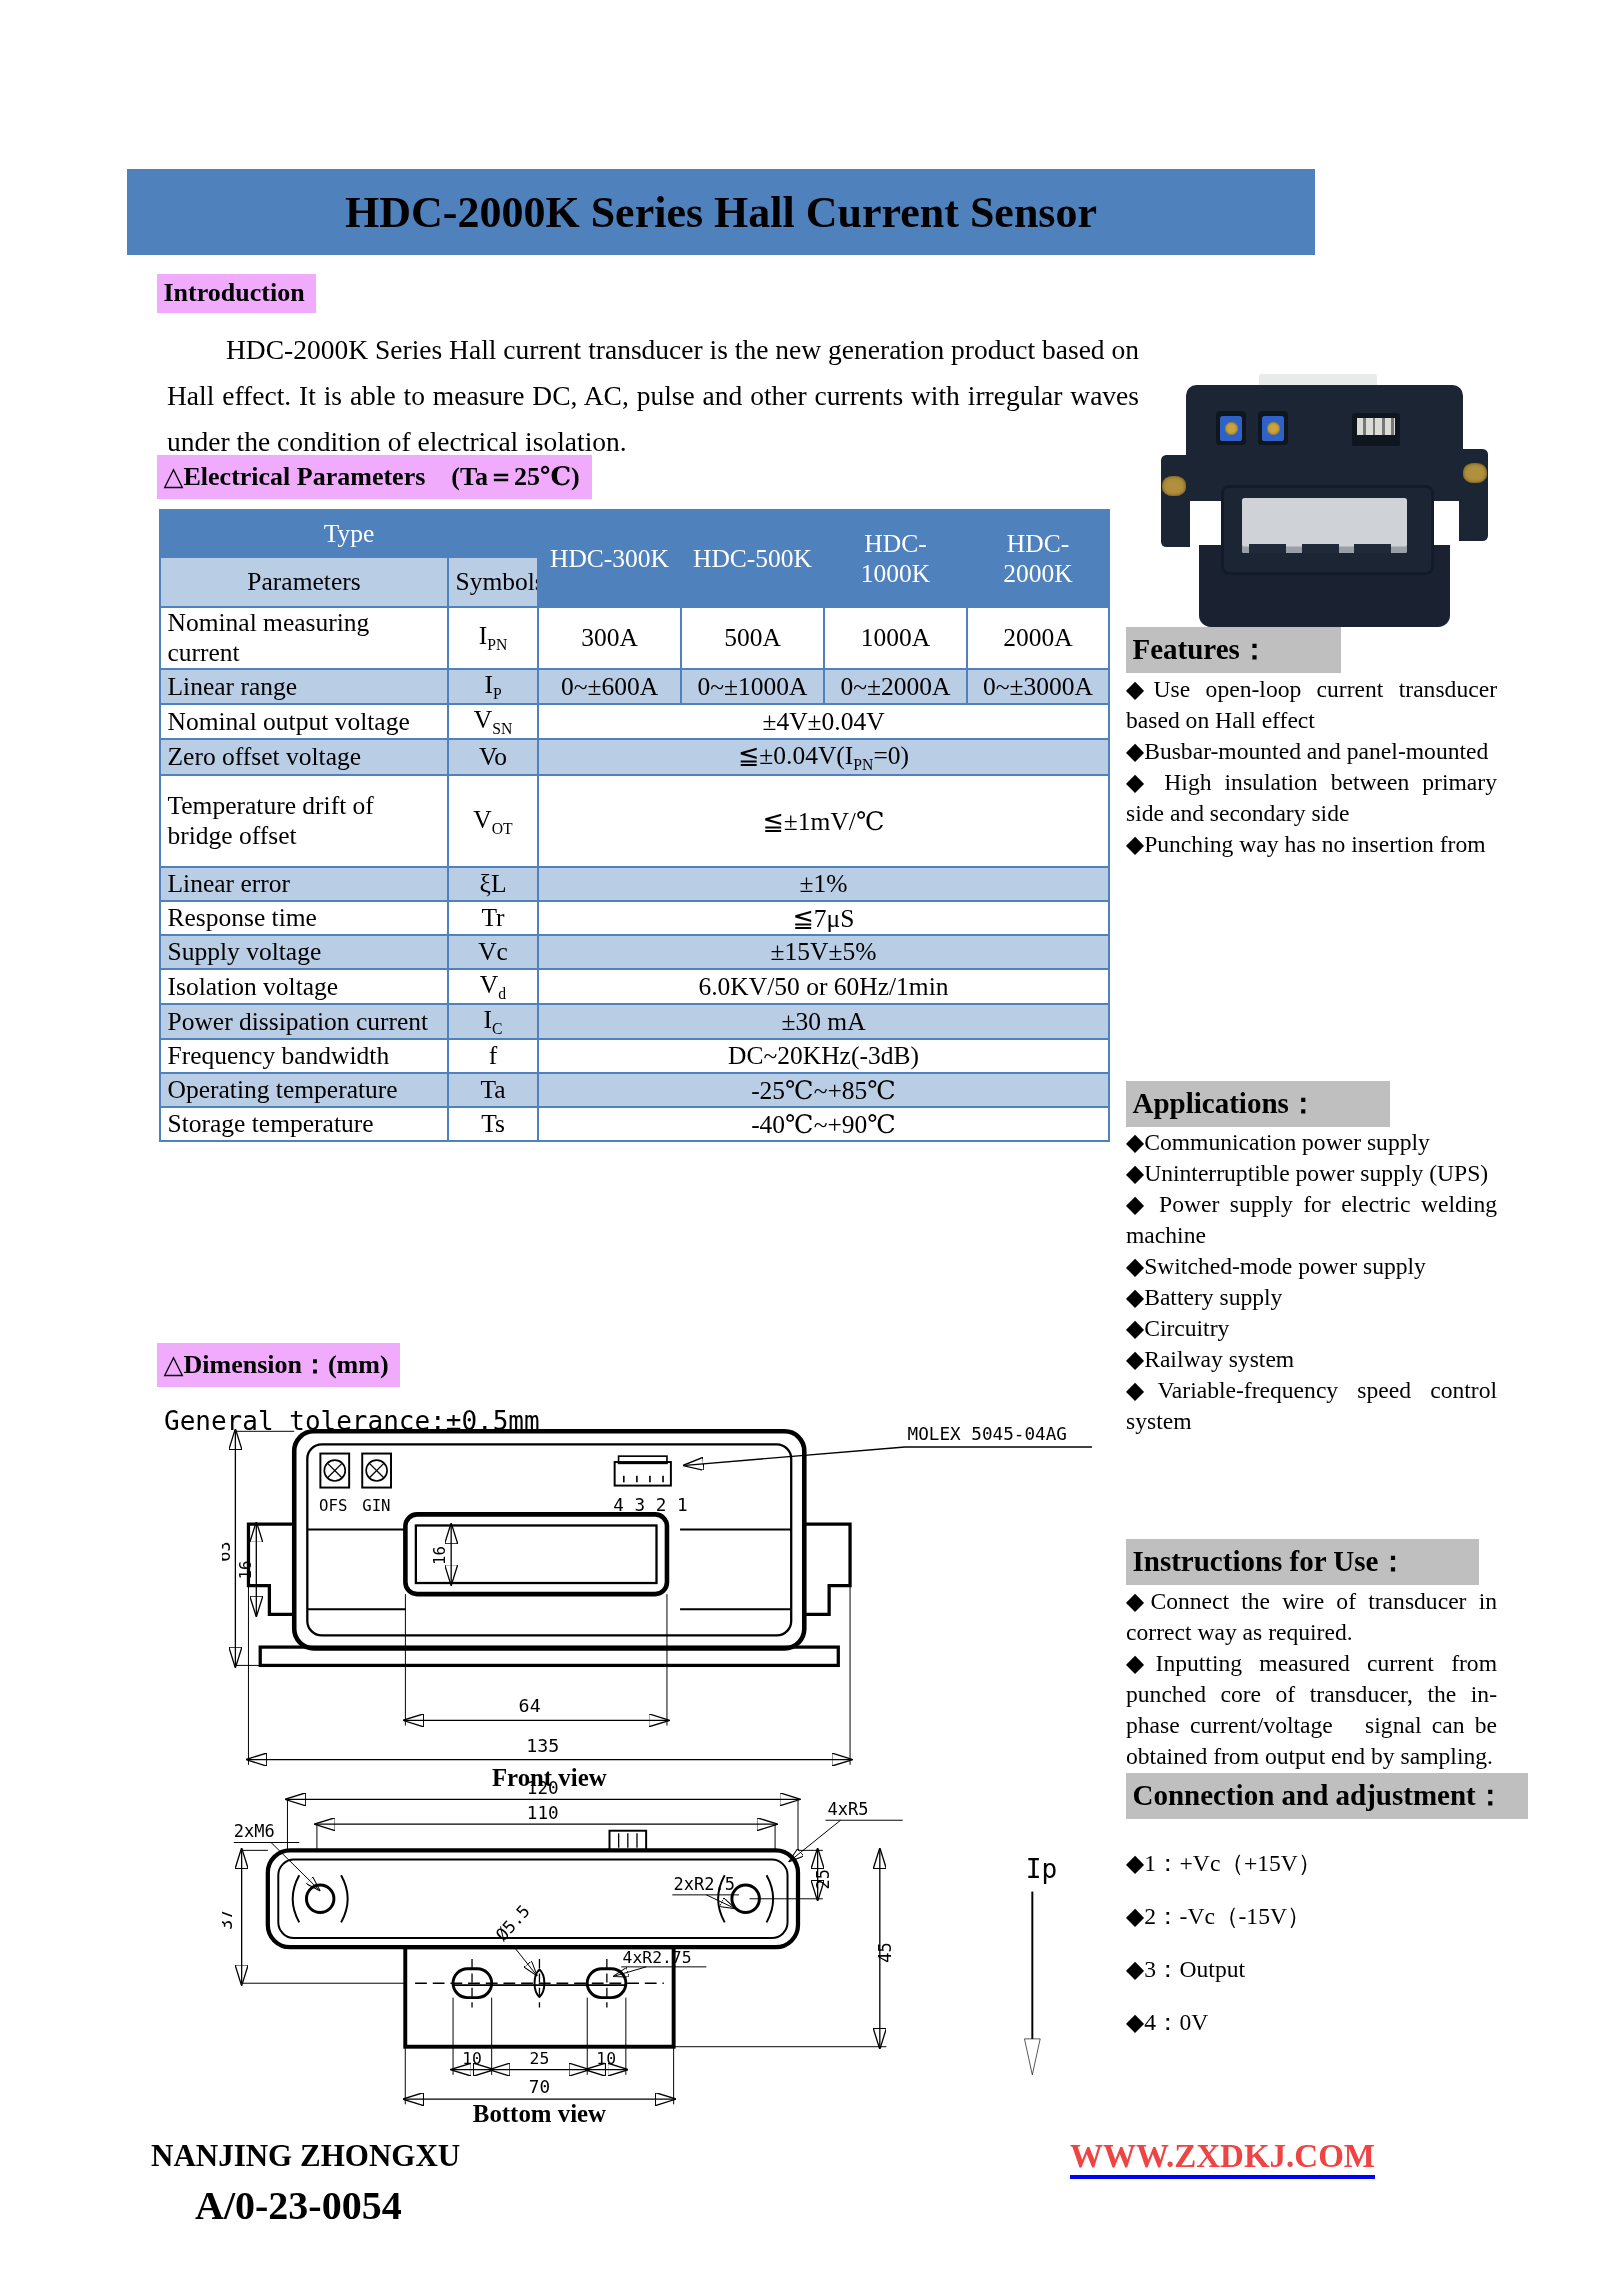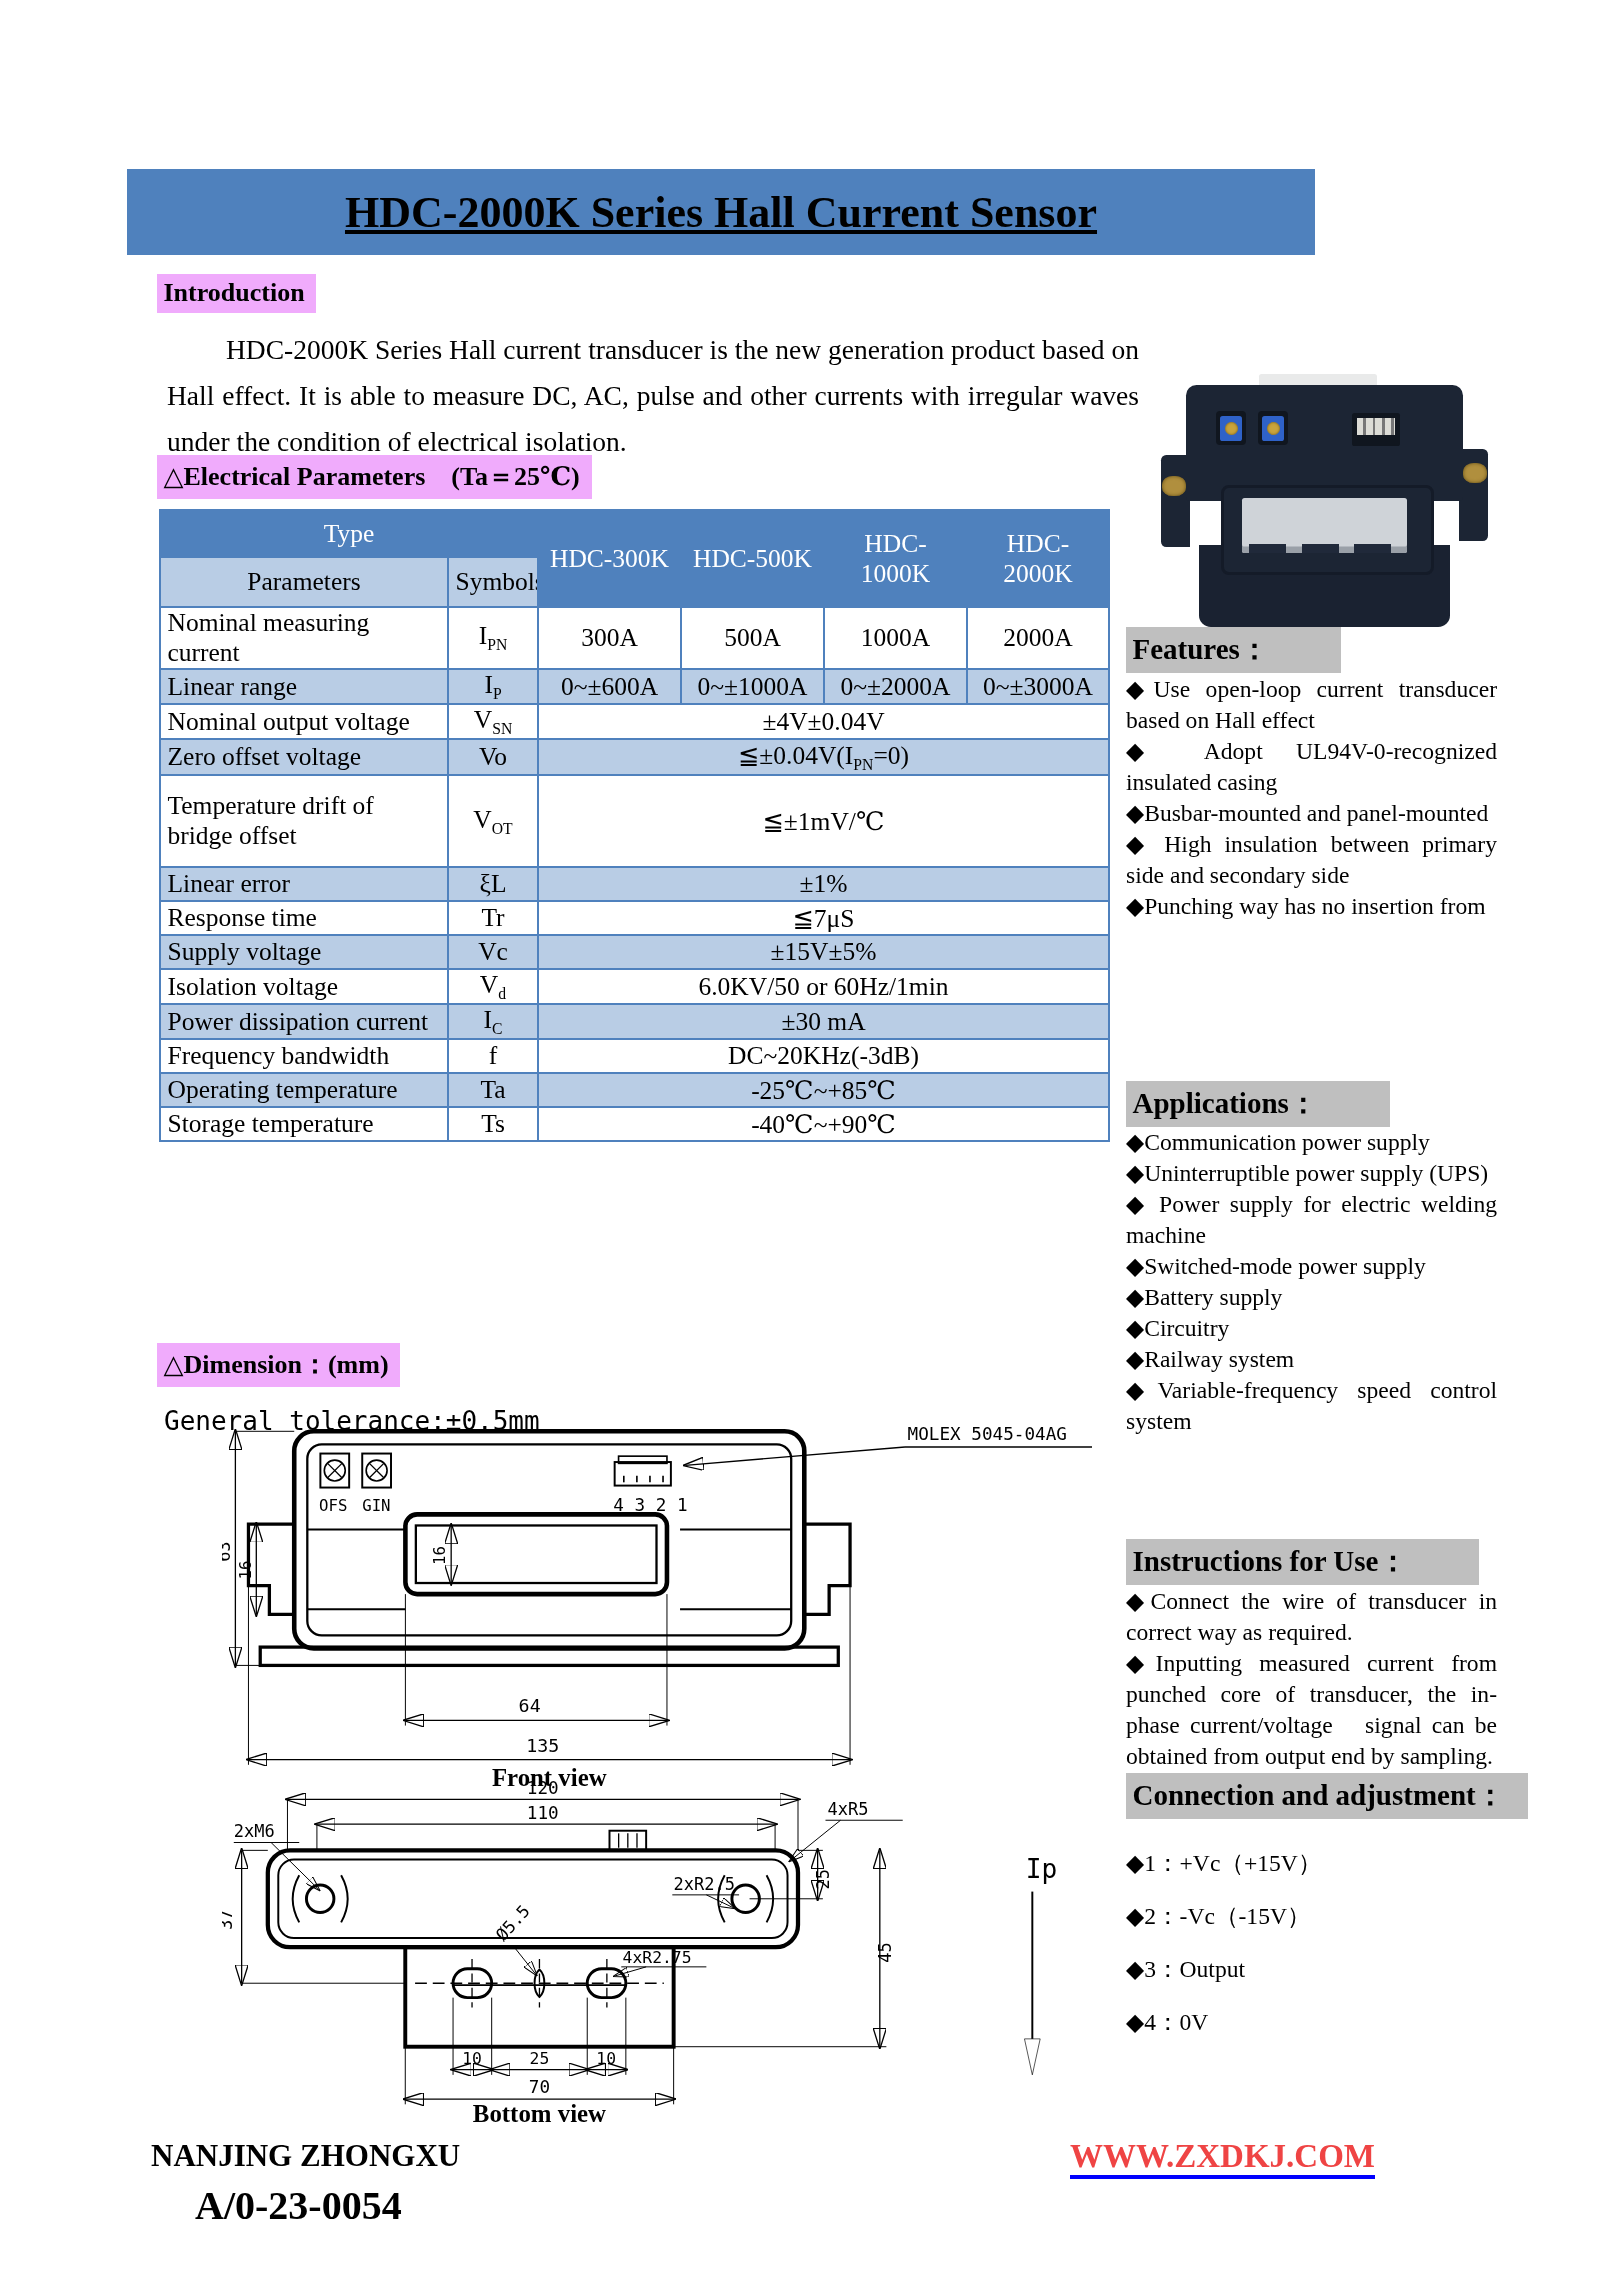--- a/index.html
+++ b/index.html
@@ -2,21 +2,21 @@
 <html style="font-size:10.5px"><head>
 <meta charset="utf-8">
 <style>
   html,body { margin:0; padding:0; background:#888; }
   .page {
     position:relative; width:1623px; height:2295px; background:#ffffff;
     font-family:"Liberation Serif","DejaVu Serif",serif; color:#000; overflow:hidden;
   }
   
   .banner { position:absolute; left:127px; top:169px; width:1188px; height:86px;
-    background:#4f81bd; display:flex; align-items:center; justify-content:center;text-decoration:underline; }
+    background:#4f81bd; display:flex; align-items:center; justify-content:center; }
   .banner-title { font-size:44px; font-weight:bold; color:#000; white-space:nowrap; }
   
   .sec-head { position:absolute; background:#f0abfc; font-weight:bold; font-size:26px;
     padding:3.9px 11.8px 5.2px 6.5px; white-space:nowrap; }
   #intro-head { left:157px; top:274px; }
   #elec-head  { left:157px; top:455px; }
   #dim-head   { left:157px; top:1343px; }
   
   .intro-para { position:absolute; left:167px; top:327px; width:972px;
     font-size:27.5px; line-height:46px; text-align:justify; text-indent:59px; }
@@ -206,21 +206,20 @@
     <div class="ph-tab" style="left:88px;"></div>
     <div class="ph-tab" style="left:141px;"></div>
     <div class="ph-tab" style="left:193px;"></div>
     <div class="ph-screw-l"></div>
     <div class="ph-screw-r"></div>
   </div>
 
   <div class="r-head" style="top:627px;">Features：</div>
   <div class="r-list" style="top:674px;">
     <p>◆Use open-loop current transducer based on Hall effect</p>
-    <p>◆ Adopt UL94V-0-recognized insulated casing</p>
     <p>◆Busbar-mounted and panel-mounted</p>
     <p>◆ High insulation between primary side and secondary side</p>
     <p>◆Punching way has no insertion from</p>
   </div>
 
   <div class="r-head" style="top:1081px;">Applications：</div>
   <div class="r-list" style="top:1127px;">
     <p>◆Communication power supply</p>
     <p>◆Uninterruptible power supply (UPS)</p>
     <p>◆ Power supply for electric welding machine</p>

